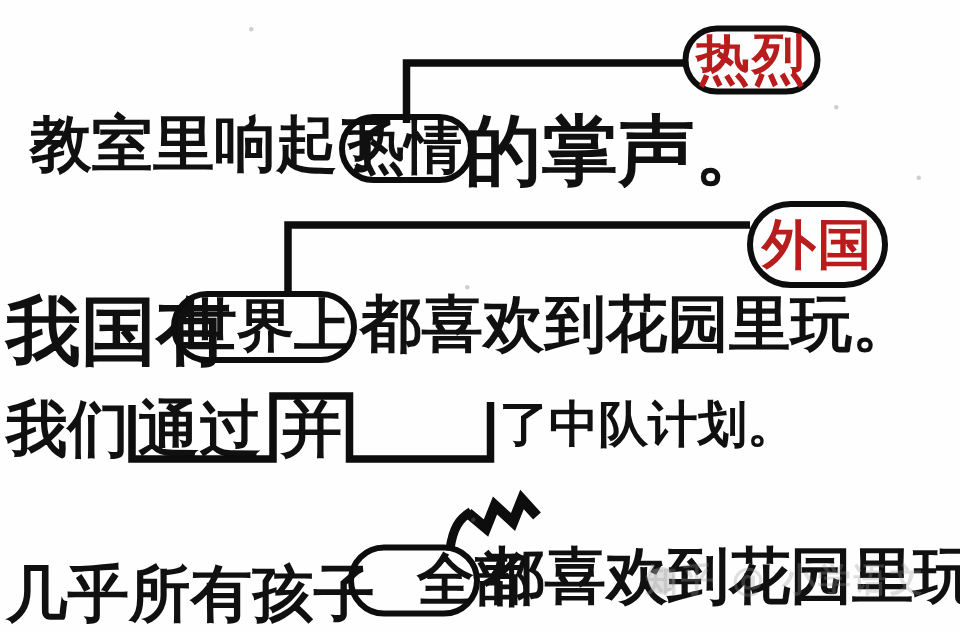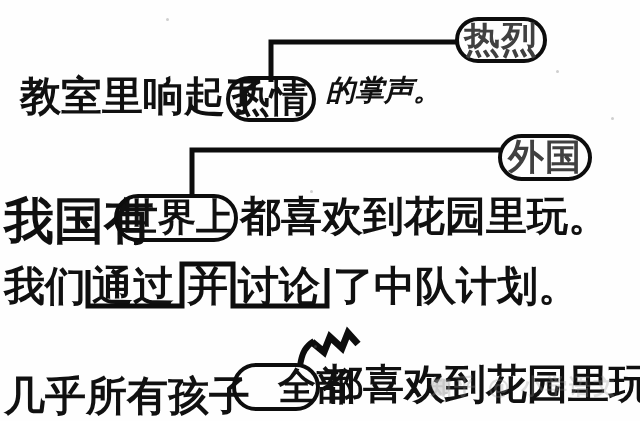--- a/index.html
+++ b/index.html
@@ -29,21 +29,21 @@
     line-height: 1;
     user-select: none;
   }
 
   
   .bubble {
     position: absolute;
     box-sizing: border-box;
     border: 4px solid #0d0d0d;
     border-radius: 999px;
-    color: #404040;
+    color: #b91c1c;
     font-family: "DejaVu Serif", "Liberation Serif", serif;
     font-weight: 700;
     display: flex;
     align-items: center;
     justify-content: center;
     background: transparent;
     letter-spacing: 1px;
   }
 
   
@@ -104,43 +104,42 @@
 <body>
 
 <div id="sheet">
 
   <div class="sentence" id="s1-prefix" style="left:20px; top:76px; font-size:41px;">教室里响起了</div>
 
   <div class="sentence" id="s1-circled" style="left:232px; top:79px; font-size:38px;">热情</div>
 
   <div class="ring" id="s1-ring" style="left:226px; top:76px; width:90px; height:46px;"></div>
 
-  <div class="sentence" id="s1-suffix" style="left:326px; top:76px; font-size:29px;font-style:italic;">的掌声。</div>
+  <div class="sentence" id="s1-suffix" style="left:310px; top:76px; font-size:51px;">的掌声。</div>
 
   <div class="bubble" id="s1-replacement" style="left:455px; top:17px; width:92px; height:46px; font-size:36px;">热烈</div>
 
   <div class="sentence" id="s2-prefix" style="left:4px; top:196px; font-size:50px;">我国有</div>
 
   <div class="sentence" id="s2-circled" style="left:120px; top:198px; font-size:38px;">世界上</div>
 
   <div class="ring" id="s2-ring" style="left:114px; top:194px; width:124px; height:48px;"></div>
 
   <div class="sentence" id="s2-suffix" style="left:240px; top:196px; font-size:41px;">都喜欢到花园里玩。</div>
 
-  <div class="bubble" id="s2-replacement" style="left:498px; top:134px; width:94px; height:47px; font-size:36px;">外国</div>
+  <div class="bubble" id="s2-replacement" style="left:498px; top:134px; width:94px; height:58px; font-size:36px;">外国</div>
 
   <div class="sentence" id="s3-prefix" style="left:4px; top:266px; font-size:41px;">我们</div>
 
   <div class="sentence" id="s3-first" style="left:92px; top:266px; font-size:41px;">通过</div>
 
   <div class="sentence" id="s3-middle" style="left:187px; top:266px; font-size:41px;">并</div>
 
-  <div class="sentence" id="s3-second" style="left:238px; top:266px; font-size:41px;">讨论</div>
 
-  <div class="sentence" id="s3-suffix" style="left:333px; top:266px; font-size:41px;">了中队计划。</div>
+  <div class="sentence" id="s3-suffix" style="left:333px; top:266px; font-size:33px;">了中队计划。</div>
 
   <div class="sentence" id="s4-prefix" style="left:4px; top:364px; font-size:41px;margin-top:12px;">几乎所有孩子</div>
 
   <div class="sentence" id="s4-circled" style="left:238px; top:367px; font-size:38px;margin-left:40px;">全部</div>
 
   <div class="ring" id="s4-ring" style="left:232px; top:363px; width:88px; height:48px;"></div>
 
   <div class="sentence" id="s4-suffix" style="left:322px; top:364px; font-size:41px;">都喜欢到花园里玩。</div>
 
   <svg class="mark-svg" viewBox="0 0 640 421">

